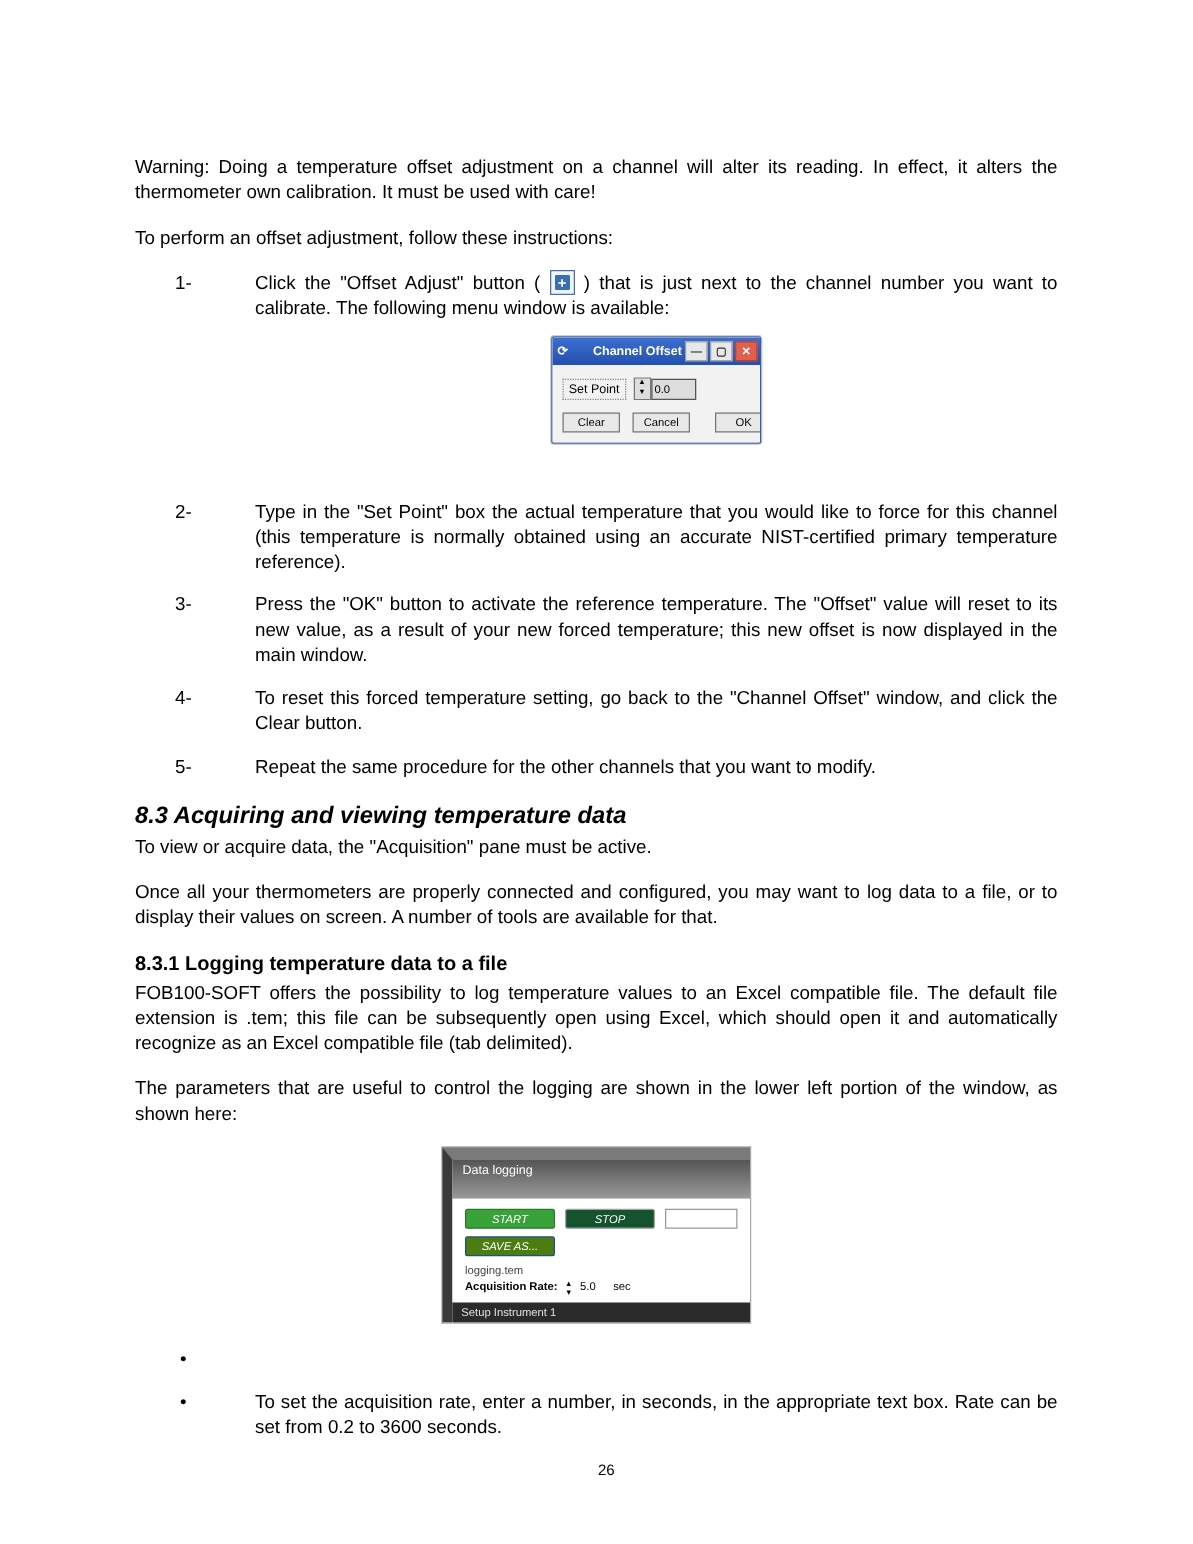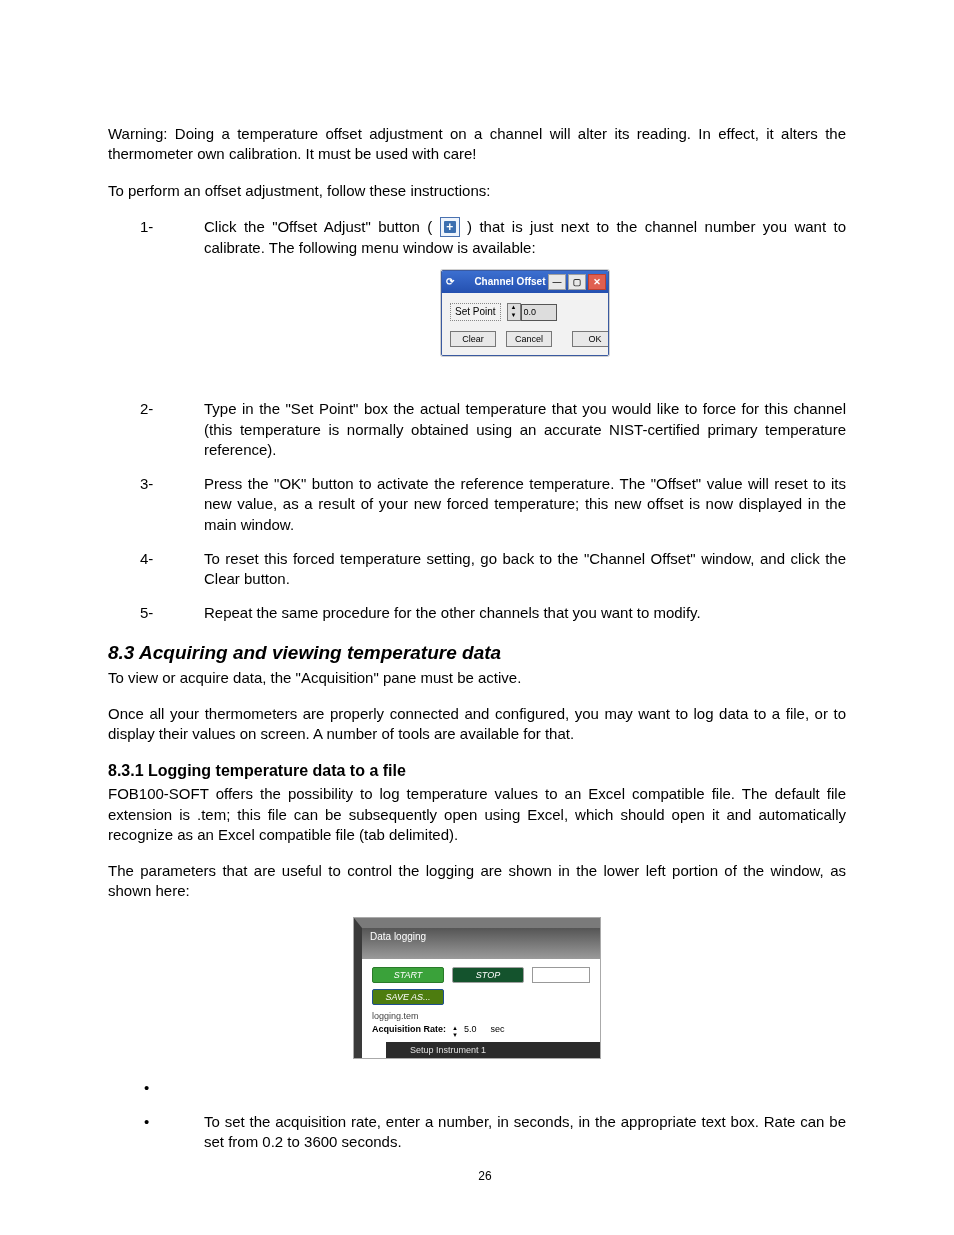--- a/index.html
+++ b/index.html
@@ -262,22 +262,21 @@
   .lp-spin span {
     flex: 1;
     font-size: 7px;
     line-height: 1;
     text-align: center;
   }
   .lp-footer {
     background: #2b2b2b;
     color: #e0e0e0;
     font-size: 9px;
-    padding: 3px 24px;
-    margin-left: 24px;
+    padding: 3px 7px;
   }
   .pagenum {
     position: absolute;
     bottom: 52px;
     left: 16px; right: 0;
     text-align: center;
     font-size: 12px;
   }
 </style>
 </head>

